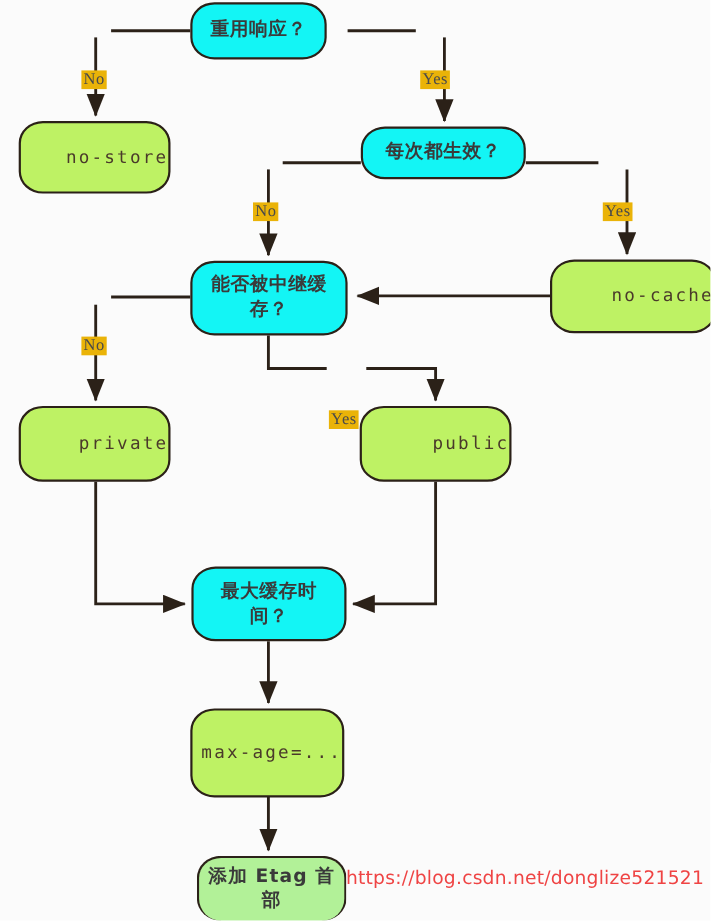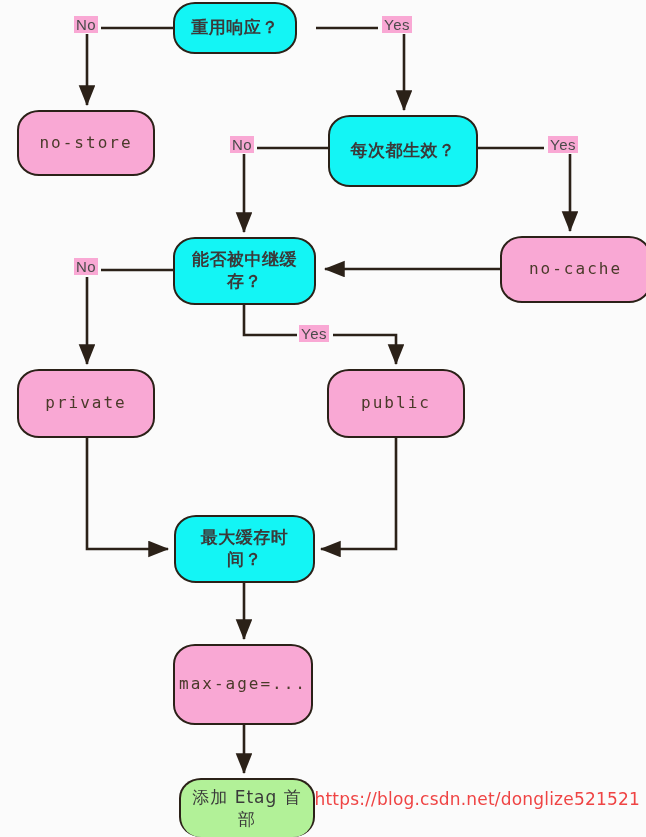--- a/index.html
+++ b/index.html
@@ -37,43 +37,45 @@
   }
   .node-decision {
     background: #13f5f5;
     color: #3a3a3a;
     font-family: "DejaVu Sans", "Liberation Sans", sans-serif;
     font-size: 17px;
     font-weight: 600;
     letter-spacing: 0.5px;
   }
   .node-action {
-    background: #f9a8d4;
+    background: #bef264;
     font-family: "DejaVu Sans Mono", "Liberation Mono", monospace;
     font-size: 16px;
     letter-spacing: 2px;
+    justify-content: flex-end;
   }
   .node-terminal {
     background: #b2f198;
     font-family: "DejaVu Sans", "Liberation Sans", sans-serif;
     font-size: 17px;
-    font-weight: 400;
+    font-weight: 700;
     letter-spacing: 1px;
     color: #3a3a3a;
   }
   .edge-label {
     position: absolute;
-    font-family: Liberation Sans, sans-serif;
+    font-family: Liberation Serif, serif;
     font-size: 15px;
     color: #4a4a4a;
     letter-spacing: 0.5px;
-    background: #f9a8d4;
+    background: #eab308;
     padding: 0 2px;
     z-index: 4;
     white-space: nowrap;
+    margin-top: 48px;
   }
   #watermark {
     position: absolute;
     right: 6px;
     bottom: 28px;
     font-family: "DejaVu Sans", "Liberation Sans", sans-serif;
     font-size: 17px;
     color: #ef4444;
     letter-spacing: 0.2px;
     z-index: 5;
@@ -124,21 +126,21 @@
   </svg>
 
   <div class="node node-decision" style="left:173px; top:2px; width:124px; height:52px;">
     <span>重用响应？</span>
   </div>
 
   <div class="node node-action" style="left:17px; top:110px; width:138px; height:66px;">
     <span>no-store</span>
   </div>
 
-  <div class="node node-decision" style="left:328px; top:115px; width:150px; height:72px;">
+  <div class="node node-decision" style="left:328px; top:115px; width:150px; height:48px;">
     <span>每次都生效？</span>
   </div>
 
   <div class="node node-action" style="left:500px; top:236px; width:151px; height:67px;">
     <span>no-cache</span>
   </div>
 
   <div class="node node-action" style="left:17px; top:369px; width:138px; height:69px;">
     <span>private</span>
   </div>

